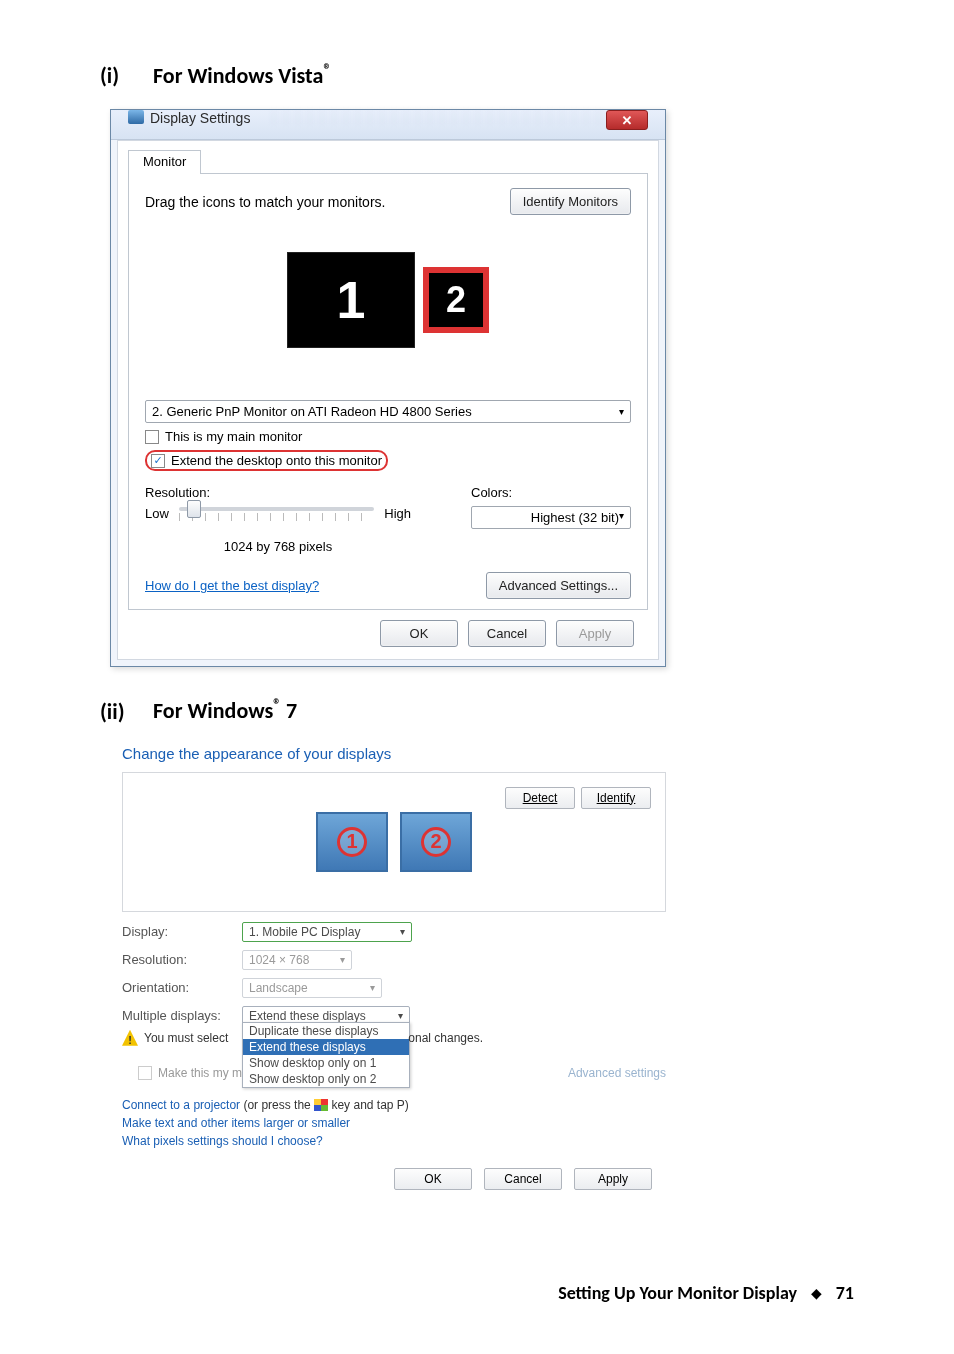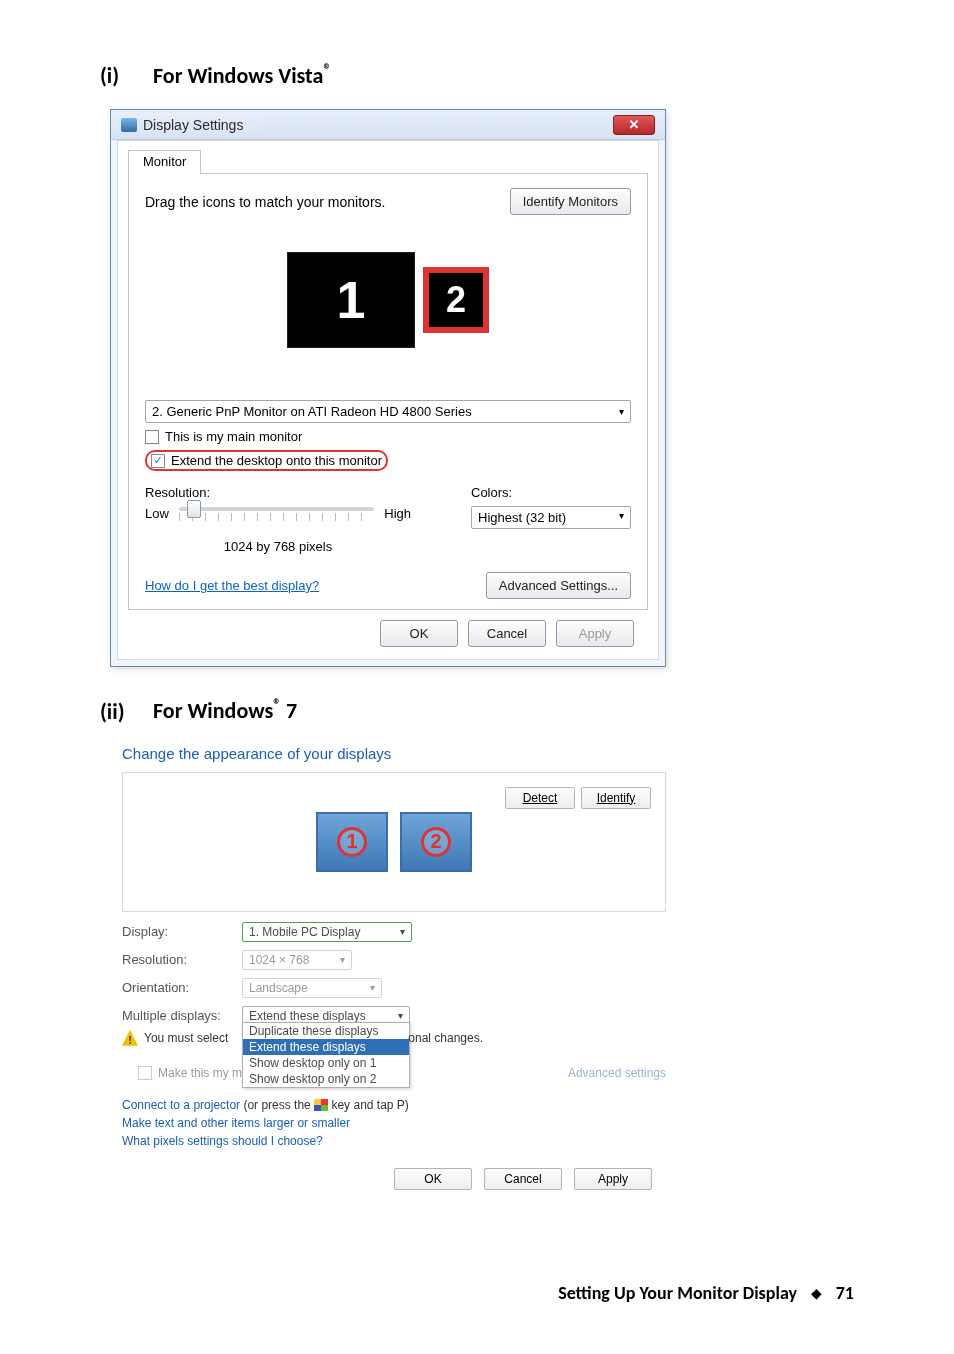--- a/index.html
+++ b/index.html
@@ -24,22 +24,22 @@
     width: 556px;
     margin-left: 10px;
     border: 1px solid #6b88a6;
     background: #f0f4fb;
     box-shadow: 2px 2px 6px rgba(0,0,0,0.15);
   }
   .vista-titlebar {
     height: 30px;
     background: linear-gradient(#e8effb,#d7e3f3);
     display: flex;
-    align-items: center;
-    padding: 0 10px;
+    align-items: flex-start;
+    padding: 0 17px;
     position: relative;
     border-bottom: 1px solid #bcc9da;
   }
   .vista-title {
     font-size: 14px;
     color: #2b2b2b;
     margin-left: 6px;
   }
   .vista-blur {
     flex: 1;
@@ -148,21 +148,21 @@
   }
   .slider-ticks {
     height: 8px;
     margin-top: 2px;
     background: repeating-linear-gradient(90deg,#bbb 0 1px,transparent 1px 13px);
   }
   .res-value { font-size:13px; text-align:center; margin-top: 18px; }
   .colors-dd {
     border: 1px solid #a0a7b0; border-radius:2px;
     padding: 3px 6px; font-size:13px; display:flex;
-    justify-content:space-between; background:#fff; margin-top:6px;
+    justify-content:flex-end; background:#fff; margin-top:6px;
   }
   .link { color:#0b62c4; text-decoration:underline; font-size:13px; }
   .vista-bottom {
     display:flex; justify-content:flex-end; gap:10px;
     padding: 10px 14px 0 14px;
   }
   .vista-btn.disabled { color:#9a9a9a; }
   
   .win7-heading {
     color: #1a5fb4;

